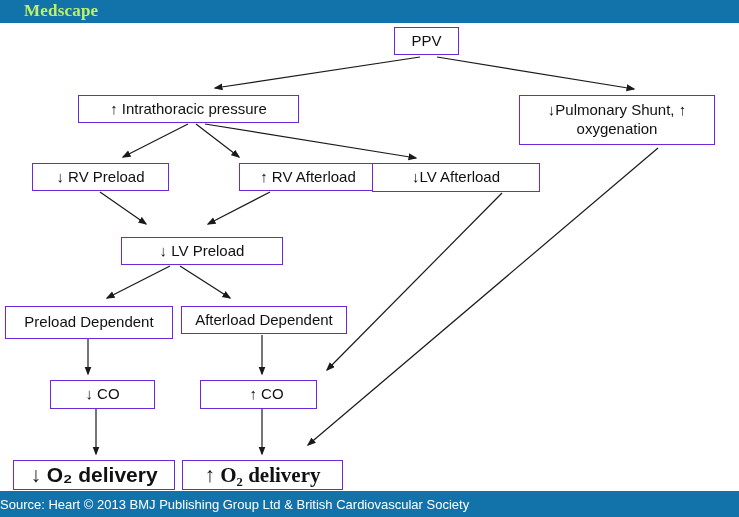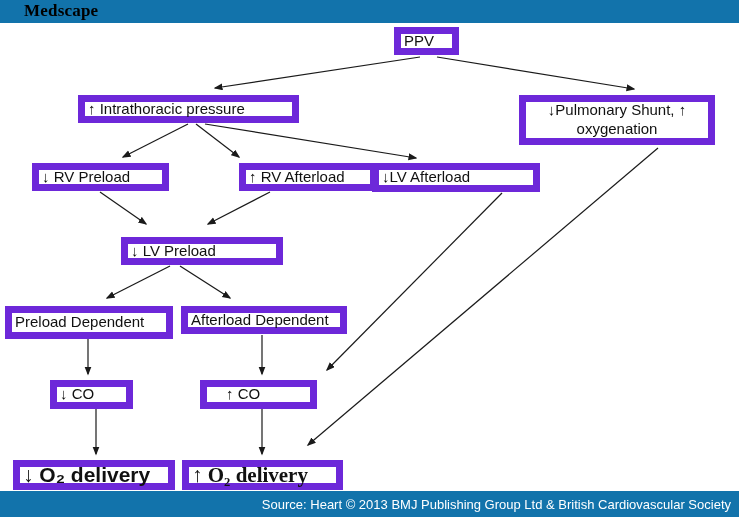--- a/index.html
+++ b/index.html
@@ -14,53 +14,54 @@
   }
   .topbar {
     position: absolute;
     left: 0; top: 0;
     width: 739px; height: 23px;
     background: #1273ab;
   }
   .brand {
     position: absolute;
     left: 24px; top: 1px;
-    color: #000000;
+    color: #bef264;
     font-family: "Liberation Serif", serif;
     font-weight: bold;
     font-size: 17px;
     letter-spacing: 0.2px;
   }
   .footbar {
     position: absolute;
     left: 0; top: 491px;
     width: 739px; height: 26px;
     background: #1273ab;
     display: flex;
     align-items: center;
-    justify-content: flex-end;
+    justify-content: flex-start;
     padding-right: 8px;
   }
   .source-text {
     color: #ffffff;
     font-size: 13px;
     white-space: nowrap;
   }
   svg.arrows {
     position: absolute;
     left: 0; top: 0;
     width: 739px; height: 517px;
     pointer-events: none;
   }
   .node {
     position: absolute;
     background: #ffffff;
-    border: 7px solid #6d28d9;
+    border: 1px solid #6d28d9;
     display: flex;
     align-items: center;
+    justify-content: center;
     text-align: center;
     font-size: 15px;
     color: #111111;
     line-height: 1.25;
     padding: 0 3px;
   }
   .node.bold { font-weight: bold; font-size: 21px; }
 </style>
 </head>
 <body>
@@ -125,21 +126,21 @@
   </div>
 
   <div class="node" style="left:5px; top:306px; width:168px; height:33px;">
     <span>Preload Dependent</span>
   </div>
 
   <div class="node" style="left:181px; top:306px; width:166px; height:28px;">
     <span>Afterload Dependent</span>
   </div>
 
-  <div class="node" style="left:50px; top:380px; width:83px; height:29px;">
+  <div class="node" style="left:50px; top:380px; width:105px; height:29px;">
     <span>↓ CO</span>
   </div>
 
   <div class="node" style="left:200px; top:380px; width:117px; height:29px;padding-left:19px;">
     <span>↑ CO</span>
   </div>
 
   <div class="node bold" style="left:13px; top:460px; width:162px; height:30px;">
     <span>↓ O₂ delivery</span>
   </div>

